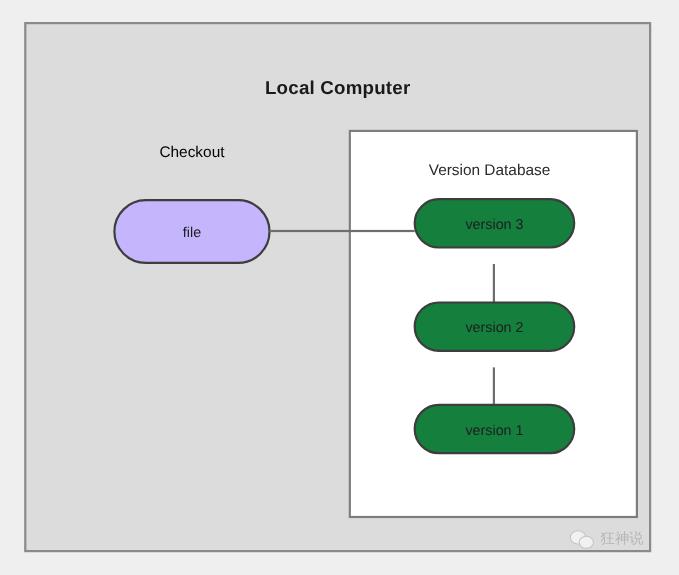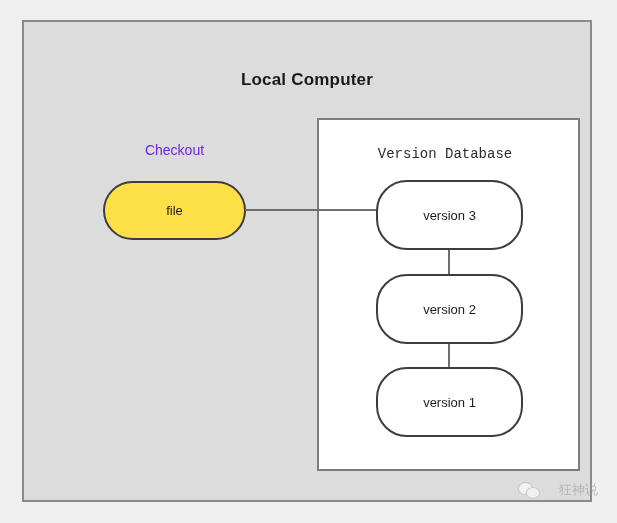--- a/index.html
+++ b/index.html
@@ -37,35 +37,35 @@
     font-weight: bold;
     color: #1a1a1a;
     letter-spacing: .2px;
     margin-top: 24px;
   }
 
   
   #checkout-label {
     position: absolute;
     left: 79px;
-    top: 120px;
+    top: 108px;
     width: 143px;
     text-align: center;
     font-size: 14px;
-    color: #6d28d9;
+    color: #000000;
   }
 
   #file-node {
     position: absolute;
     left: 79px;
     top: 159px;
     width: 143px;
     height: 59px;
     box-sizing: border-box;
-    background: #fde047;
+    background: #c4b5fd;
     border: 2.5px solid #3d3d3d;
     border-radius: 30px;
     display: flex;
     align-items: center;
     justify-content: center;
     font-size: 13px;
     color: #1d1d1d;
   }
 
   
@@ -81,31 +81,30 @@
   }
 
   #version-database-title {
     position: absolute;
     left: 293px;
     top: 124px;
     width: 256px;
     text-align: center;
     font-size: 14px;
     color: #2b2b2b;
-    font-family: Liberation Mono, monospace;
   }
 
   
   .version-node {
     position: absolute;
     left: 352px;
     width: 147px;
-    height: 70px;
-    box-sizing: border-box;
-    background: #ffffff;
+    height: 46px;
+    box-sizing: border-box;
+    background: #15803d;
     border: 2.5px solid #3d3d3d;
     border-radius: 31px;
     display: flex;
     align-items: center;
     justify-content: center;
     font-size: 13px;
     color: #1d1d1d;
   }
   #version-node-3 { top: 158px; }
   #version-node-2 { top: 252px; }
@@ -135,21 +134,21 @@
     height: 34px;
   }
 
   
   #watermark {
     position: absolute;
     left: 518px;
     top: 481px;
     display: flex;
     align-items: center;
-    gap: 19px;
+    gap: 6px;
     opacity: .62;
   }
   #watermark-wechat-icon {
     width: 22px;
     height: 18px;
     position: relative;
   }
   #watermark-wechat-icon .bubble-a,
   #watermark-wechat-icon .bubble-b {
     position: absolute;

